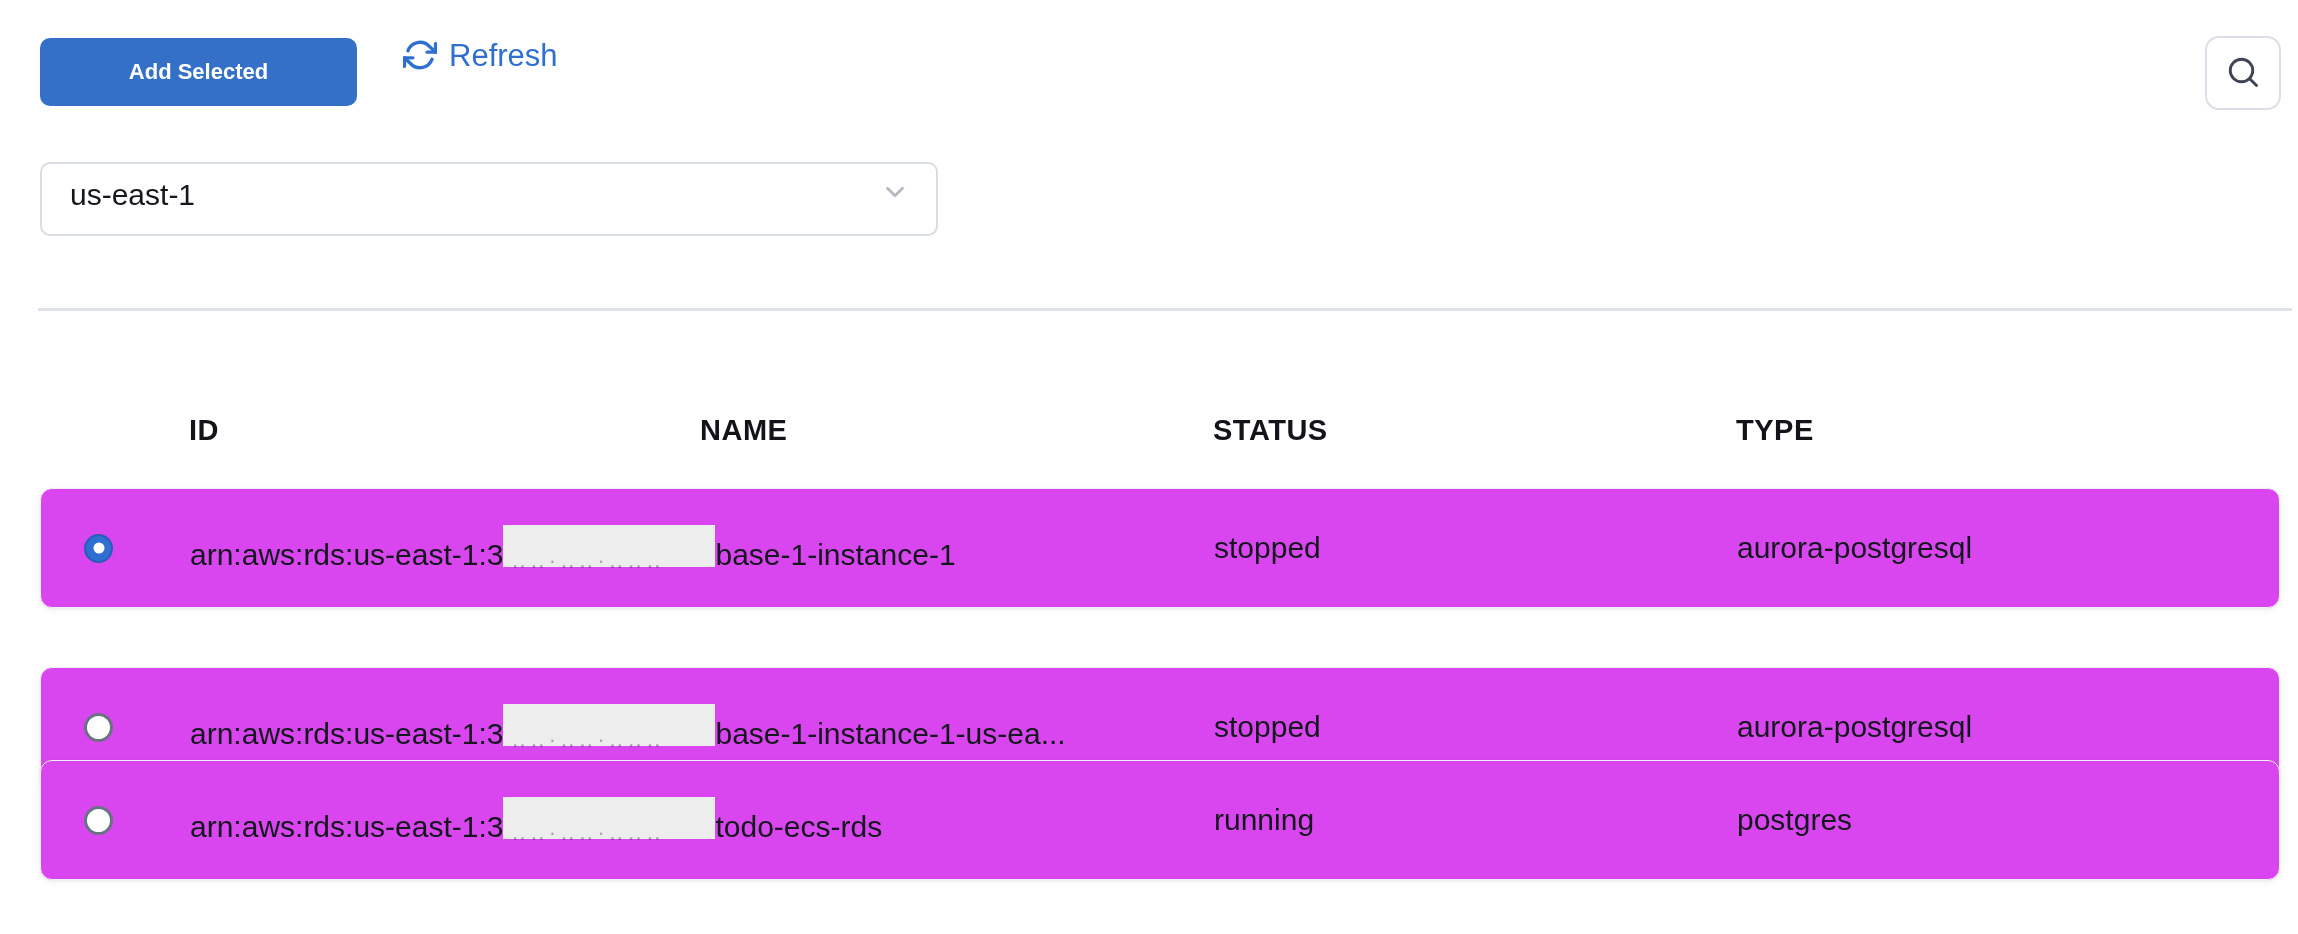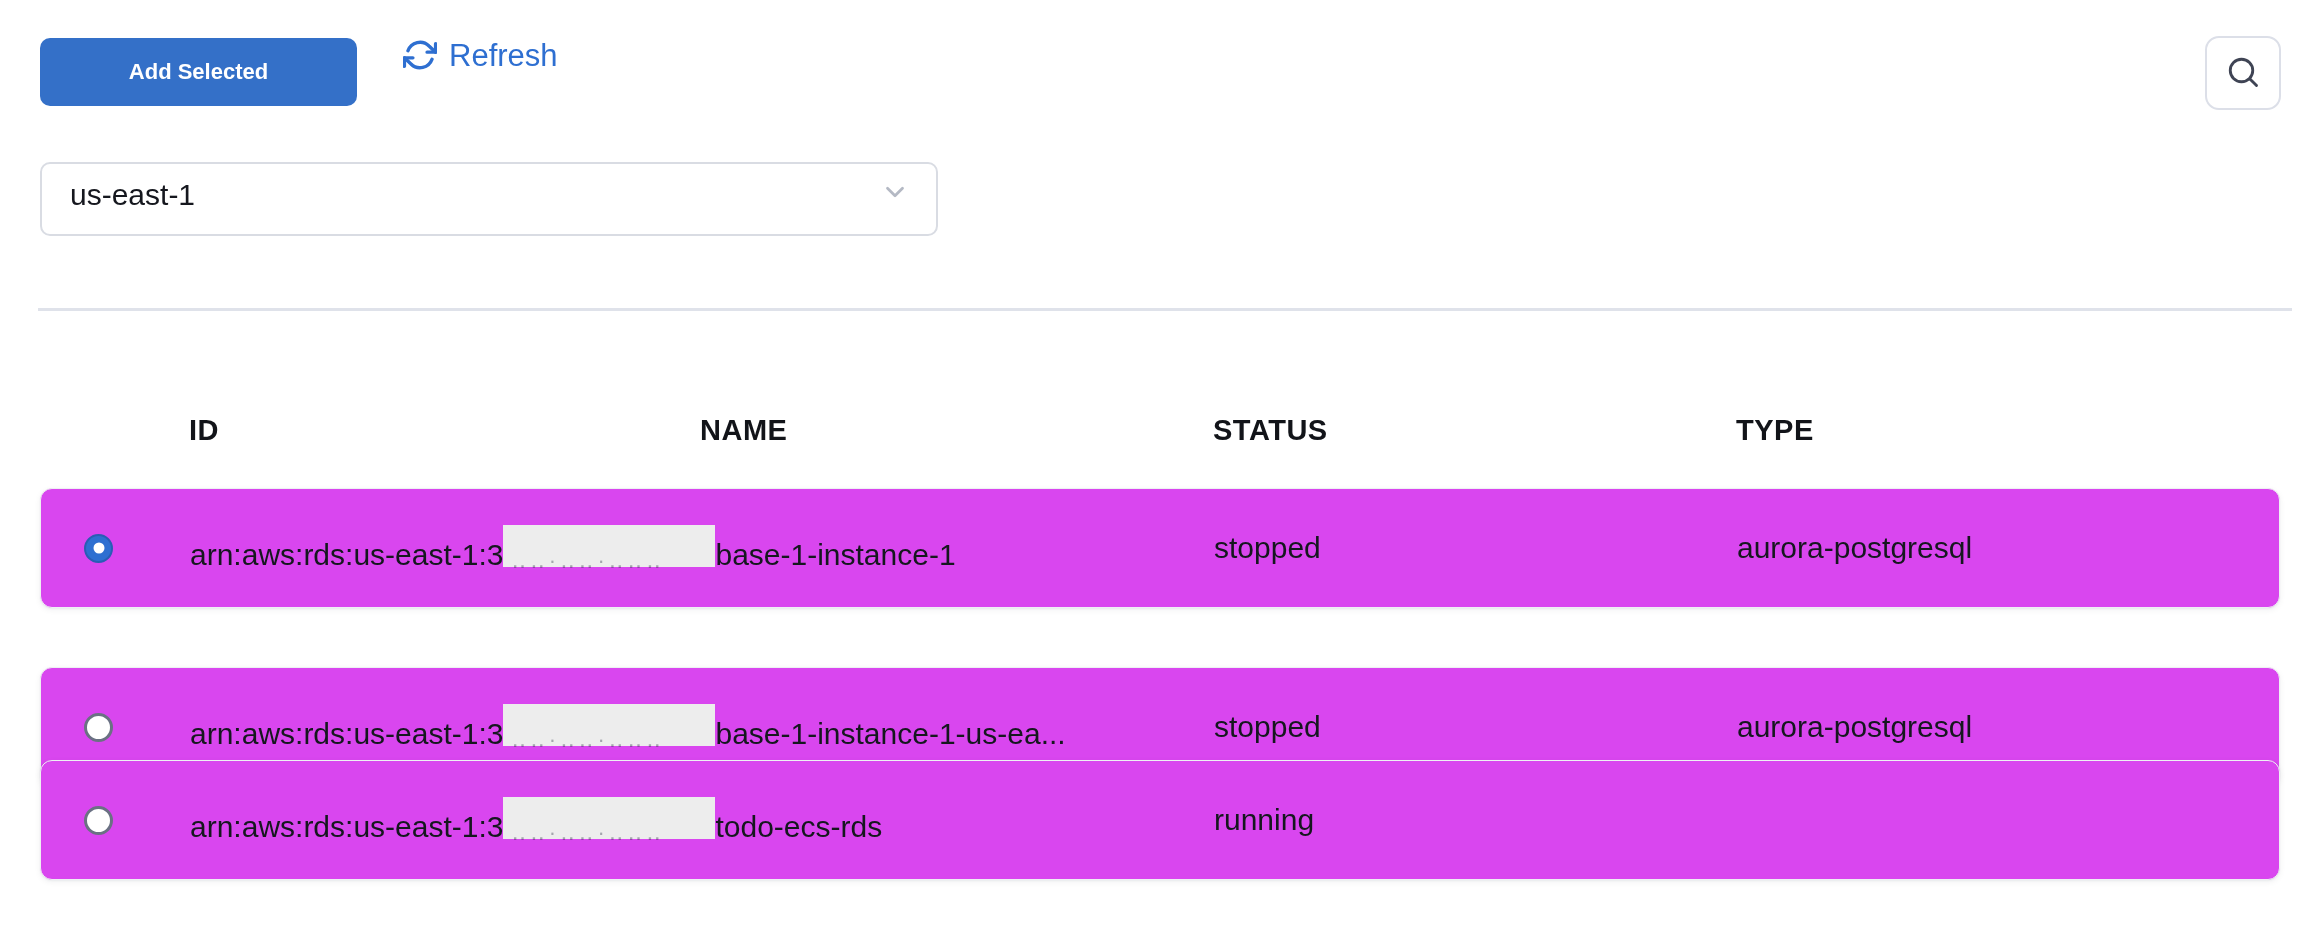--- a/index.html
+++ b/index.html
@@ -188,13 +188,14 @@
   <span class="cell cell-status">stopped</span>
   <span class="cell cell-type">aurora-postgresql</span>
 </div>
 
 <div class="row-card r2 tbl-grid">
   <span class="radio-wrap">
     <span class="radio"></span>
   </span>
   <span class="cell cell-id"><span>arn:aws:rds:us-east-1:3</span><span class="redact"></span><span>todo-ecs-rds</span></span>
   <span class="cell cell-status">running</span>
+  <span class="cell cell-type">postgres</span>
 </div>
 
 </body></html>

